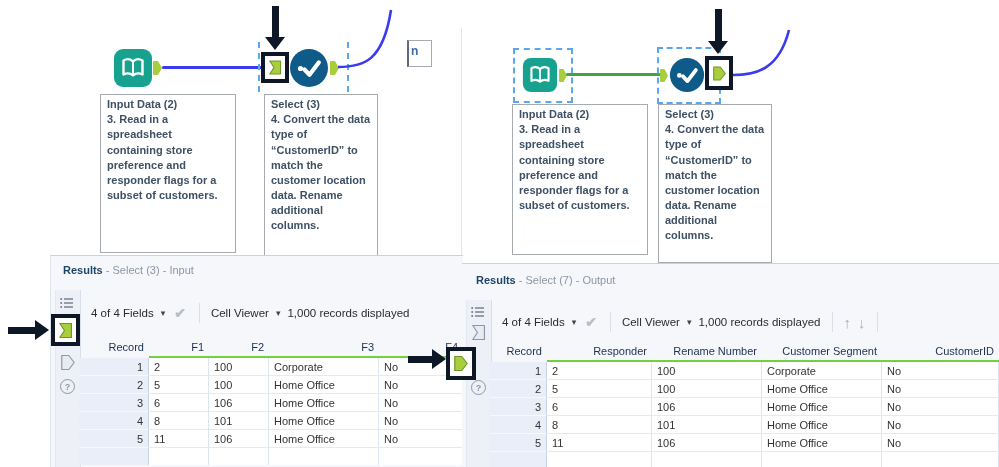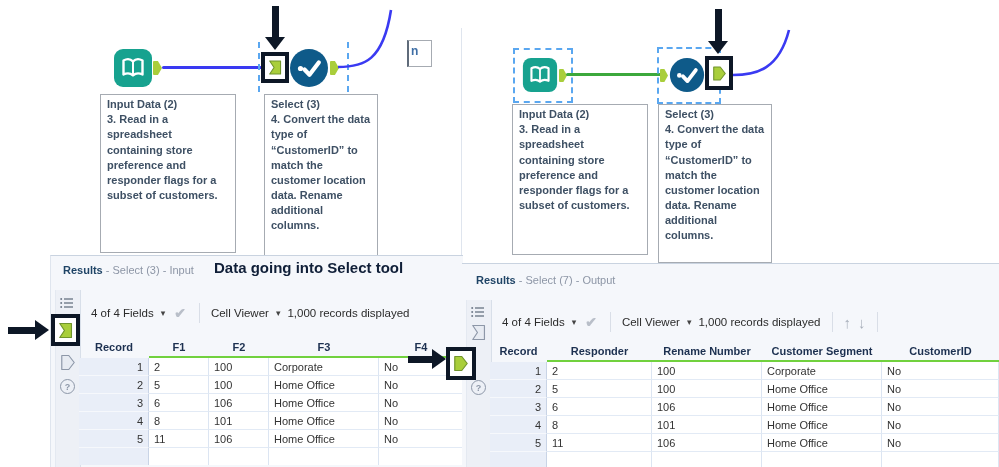--- a/index.html
+++ b/index.html
@@ -42,21 +42,21 @@
   .help{position:absolute;width:13px;height:13px;border:1.5px solid #8d97a8;border-radius:50%;
         color:#8d97a8;font-size:9px;font-weight:700;display:flex;align-items:center;justify-content:center;}
   .toolbar{position:absolute;display:flex;align-items:center;gap:7px;font-size:11.5px;color:#2b2b2b;white-space:nowrap;}
   .caret{font-size:9px;color:#444;}
   .check{color:#b9bfc9;font-size:14px;font-weight:700;margin:0 2px;}
   .tbdiv{width:1px;height:20px;background:#d9dee7;margin:0 4px;}
   .udarrow{color:#a9b0bb;font-size:15px;font-weight:700;}
 
   .tablewrap{position:absolute;overflow:hidden;}
   table.grid{border-collapse:separate;border-spacing:0;table-layout:fixed;font-size:11px;}
-  .grid th{font-weight:700;color:#1c3050;text-align:center;padding:2px 5px;height:14px;
+  .grid th{font-weight:400;color:#1c3050;text-align:right;padding:2px 5px;height:14px;
            border-bottom:2px solid #71d13e;white-space:nowrap;overflow:hidden;}
   .grid th.noline{border-bottom:2px solid rgba(0,0,0,0);}
   .grid td{background:#fff;border-right:1px solid #dce5f2;border-bottom:1px solid #e2eaf5;
            padding:1px 5px;color:#333;height:15px;white-space:nowrap;overflow:hidden;}
   .grid td.rec{background:#e9eef8;text-align:right;border-right:1px solid #c9d4e6;
                border-bottom:1px solid #f6f8fc;}
   .grid tr.partial td{border-bottom:none;}
   svg{display:block;}
 </style>
 </head>
@@ -159,21 +159,20 @@
   <div class="comment" style="left:658px;top:104px;width:100px;height:153px;">
     <div class="ctitle">Select (3)</div>
     <div>4. Convert the data type of “CustomerID” to match the customer location data. Rename additional columns.</div>
   </div>
 
   <div class="panel" style="left:50px;top:255px;width:412px;height:212px;border-left:1px solid #dfe5ee;">
     <div class="phead" style="left:12px;top:8px;">
       <span class="res">Results</span>
       <span class="conn">- Select (3) - Input</span>
     </div>
-    <div class="pnote" style="left:163px;top:3px;">Data going into Select tool</div>
 
     <div class="sidebar" style="left:4px;top:34px;width:24px;height:178px;"></div>
     <div class="sideicon" style="left:9px;top:41px;">
       <svg width="14" height="12" viewBox="0 0 14 12">
         <g stroke="#6f7a8a" stroke-width="1.4">
             <line x1="4" y1="2" x2="13" y2="2"></line>
             <line x1="4" y1="6" x2="13" y2="6"></line>
             <line x1="4" y1="10" x2="13" y2="10"></line>
           </g>
         <g fill="#6f7a8a">

